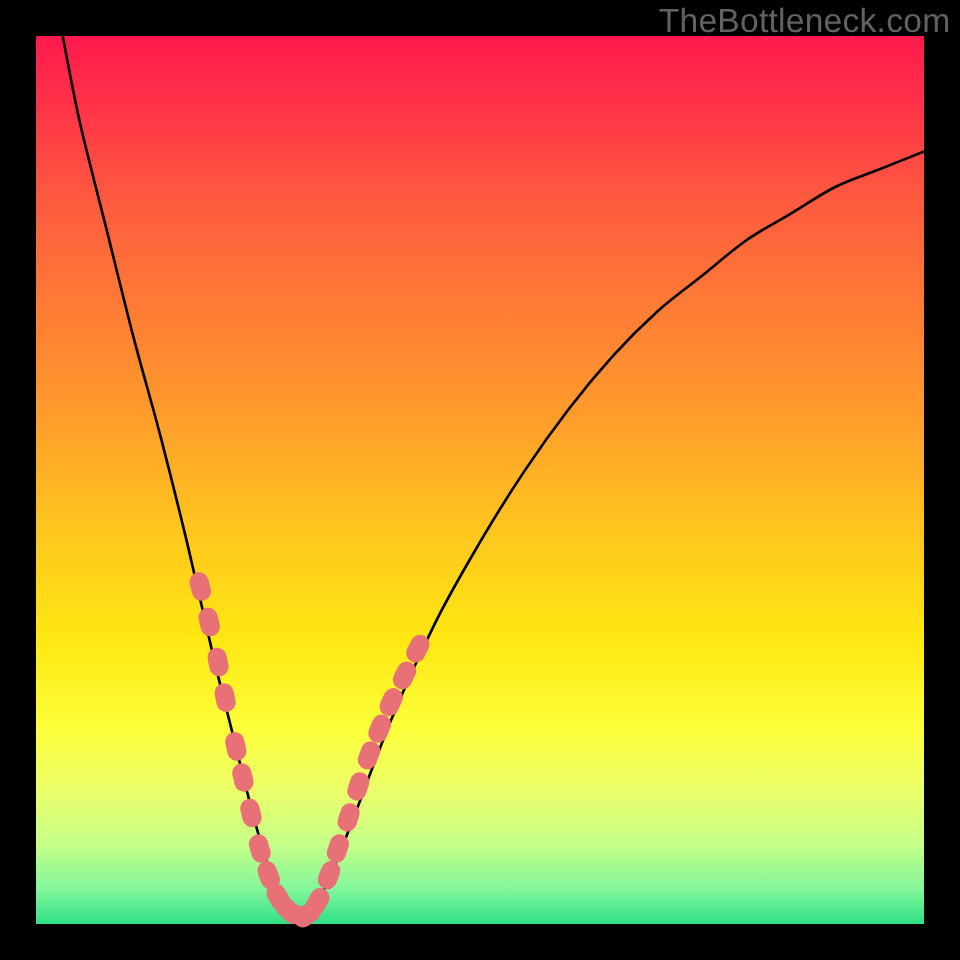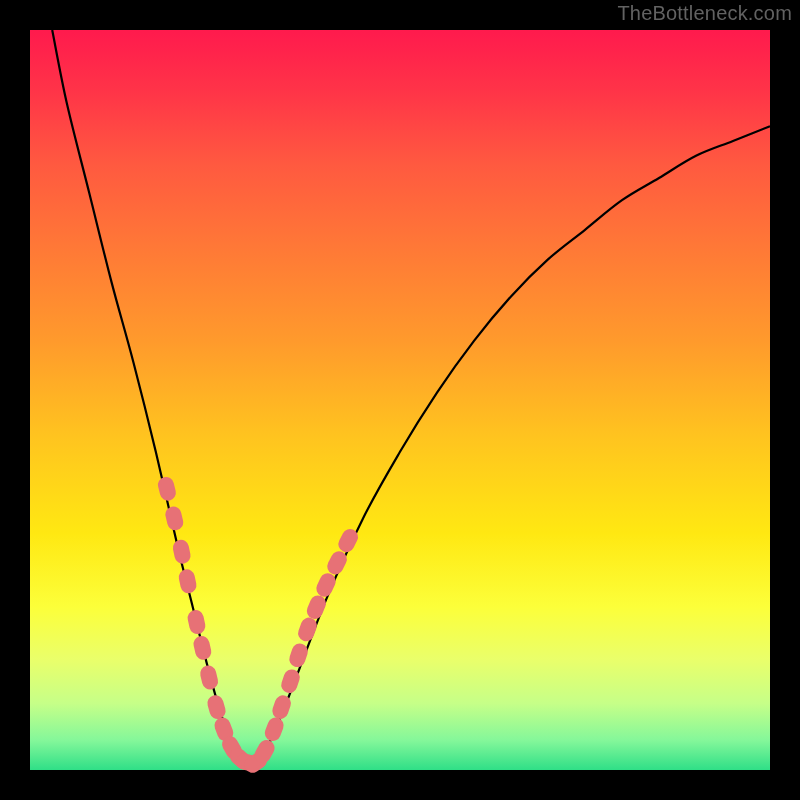--- a/index.html
+++ b/index.html
@@ -36,21 +36,21 @@
       #c6ff88 91%,
       #84f79a 96%,
       #2fdf87 100%
     );
   }
   .watermark {
     position: absolute;
     top: 2px;
     right: 8px;
     color: #626262;
-    font-size: 20px;
+    font-size: 28px;
     font-weight: 500;
     letter-spacing: 0.2px;
     z-index: 5;
   }
   svg.curve {
     position: absolute;
     left: 0;
     top: 0;
     width: 740px;
     height: 740px;

